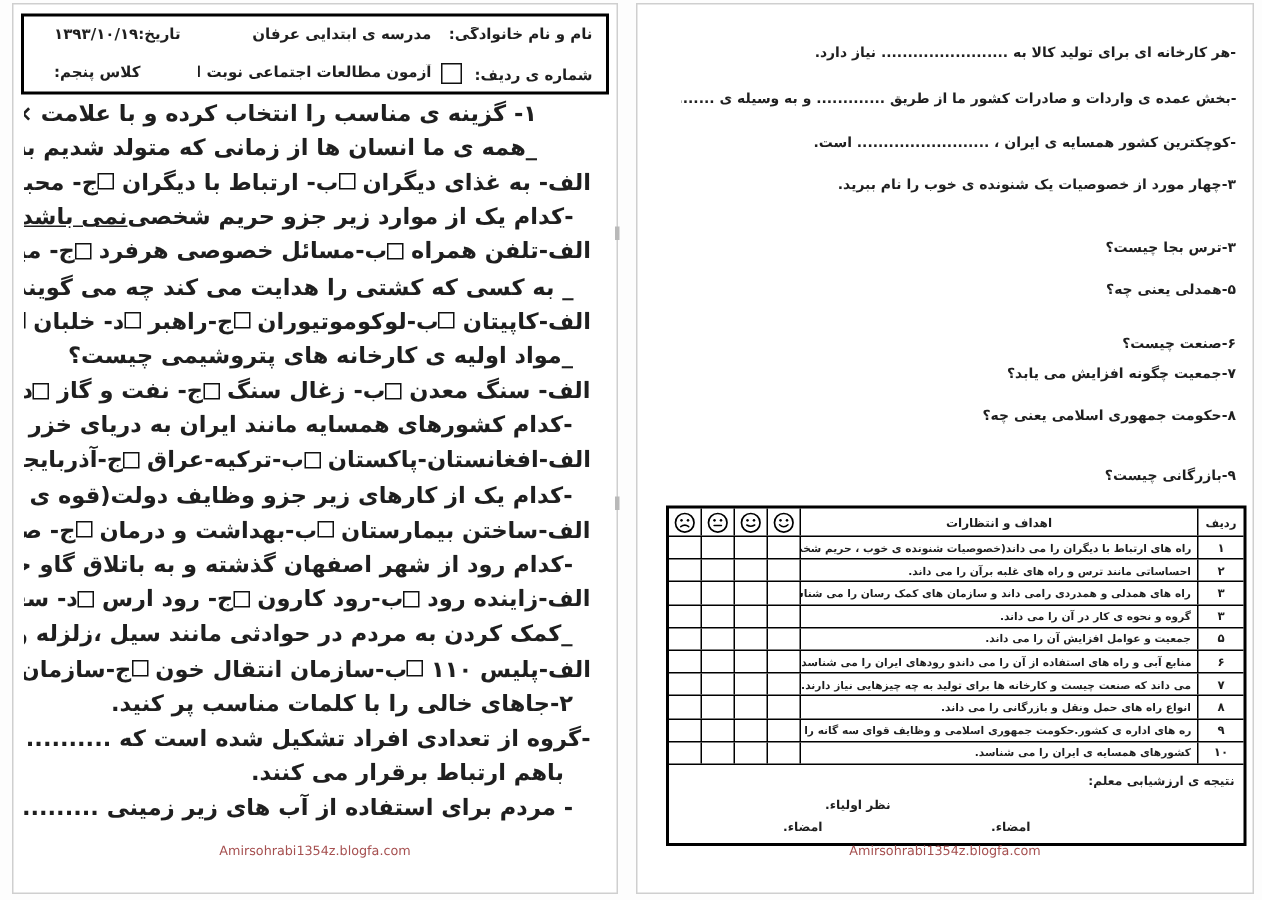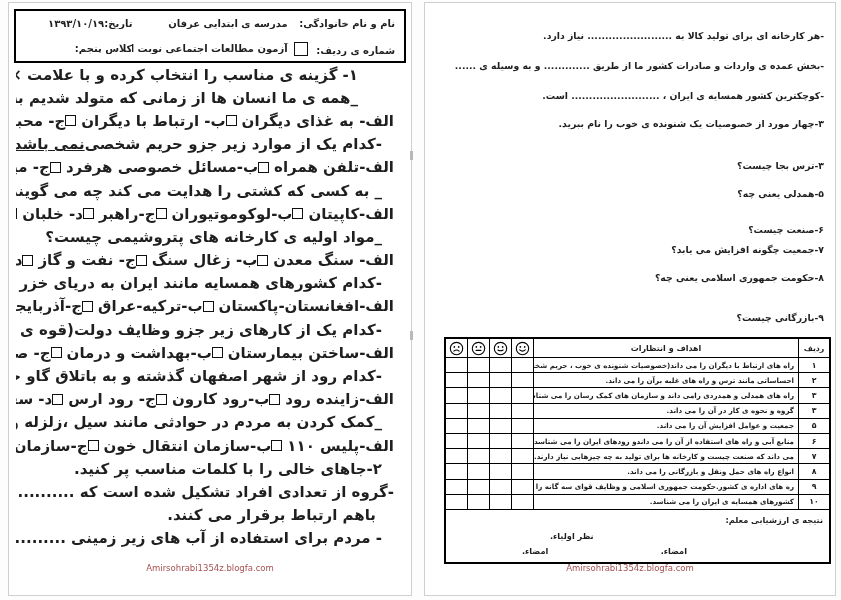--- a/index.html
+++ b/index.html
@@ -14,21 +14,21 @@
   
   .exam-header{
     position:absolute;top:6px;left:5px;right:5px;height:50px;
     border:2px solid #000;direction:rtl;display:grid;
     grid-template-columns:30% 40% 30%;grid-template-rows:1fr 1fr;
     align-items:center;font-size:10px;font-weight:bold;
   }
   .hd-cell{white-space:nowrap;overflow:hidden;}
   .hd-right{padding-right:9px;text-align:right;}
   .hd-center{text-align:right;}
-  .hd-left{padding-left:20px;text-align:right;}
+  .hd-left{padding-left:20px;text-align:left;}
   .hd-rownum{display:flex;align-items:flex-end;gap:8px;}
 
   .checkbox{width:9px;height:9px;border:1.6px solid #111;background:#fff;display:inline-block;flex:none;}
   .checkbox.big{width:12px;height:12px;}
 
   
   .lines{position:absolute;top:60px;right:7px;left:7px;direction:rtl;font-size:15px;font-weight:bold;}
   .line{height:23.2px;display:flex;align-items:center;white-space:nowrap;overflow:hidden;}
   .line.q{padding-right:22px;}
   .line.q.lg{padding-right:46px;}

